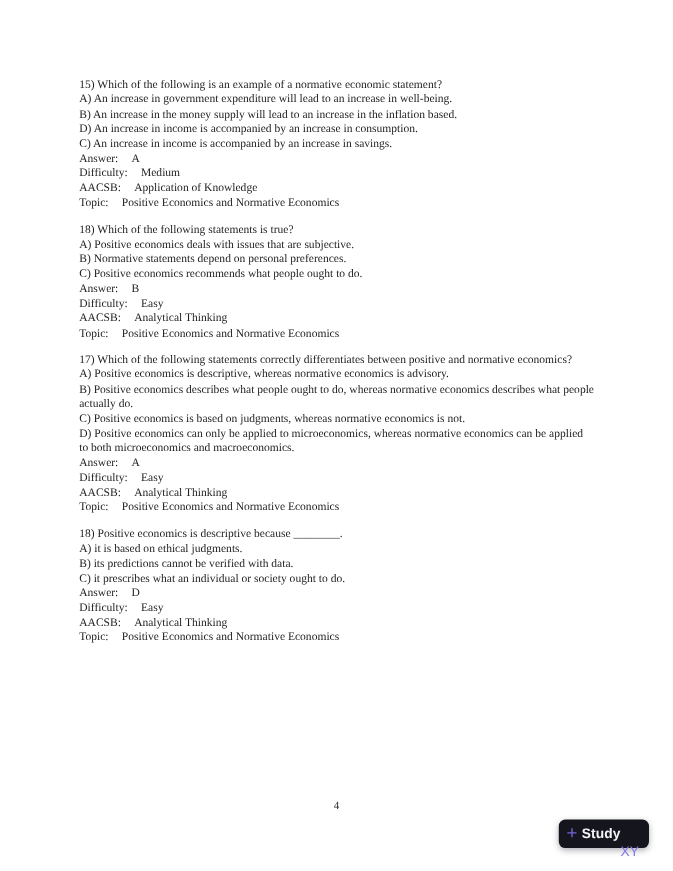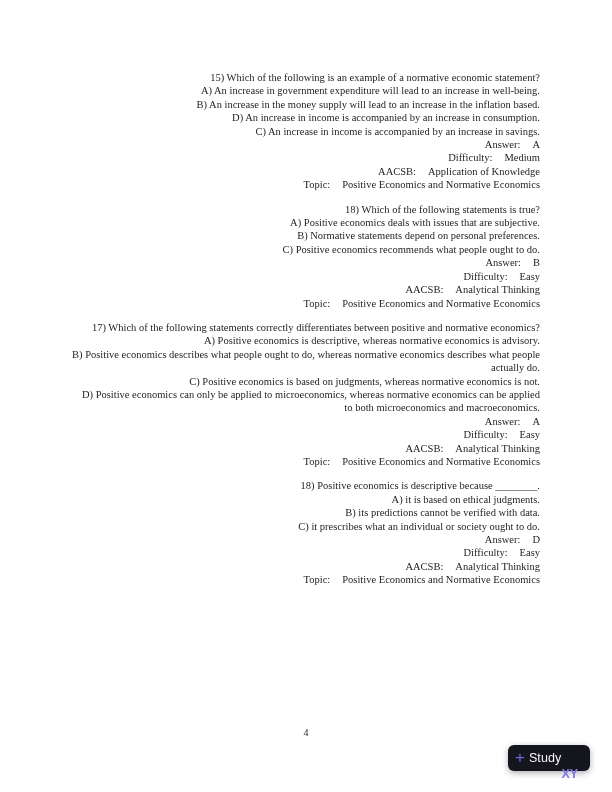--- a/index.html
+++ b/index.html
@@ -12,21 +12,21 @@
     position: relative;
   }
   .content {
     position: absolute;
     top: 71px; left: 72px;
     width: 468px;
     font-size: 10.5px;
     line-height: 13.4px;
   }
   .question { margin-bottom: 11px; }
-  .line { margin: 0; text-align: right; }
+  .line { margin: 0; }
   .meta-value { margin-left: 12px; }
   .page-number {
     position: absolute;
     top: 727px; left: 0;
     width: 612px;
     text-align: center;
     font-size: 10px;
     color: #2a2a2a;
   }
   .brand-badge {
@@ -44,27 +44,27 @@
   .brand-plus {
     color: #7262d6;
     font-size: 17px;
     font-weight: 300;
     line-height: 1;
     margin-right: 4px;
     margin-top: -1px;
   }
   .brand-primary {
     color: #f5f5f7;
-    font-weight: 400;
+    font-weight: 700;
     font-size: 12.5px;
     letter-spacing: 0.1px;
   }
   .brand-accent {
     color: #8477e6;
-    font-weight: 700;
+    font-weight: 400;
     font-size: 12.5px;
     letter-spacing: 0.1px;
     margin-top: 32px;
   }
 </style>
 </head>
 <body>
 
 <div class="content">
 

